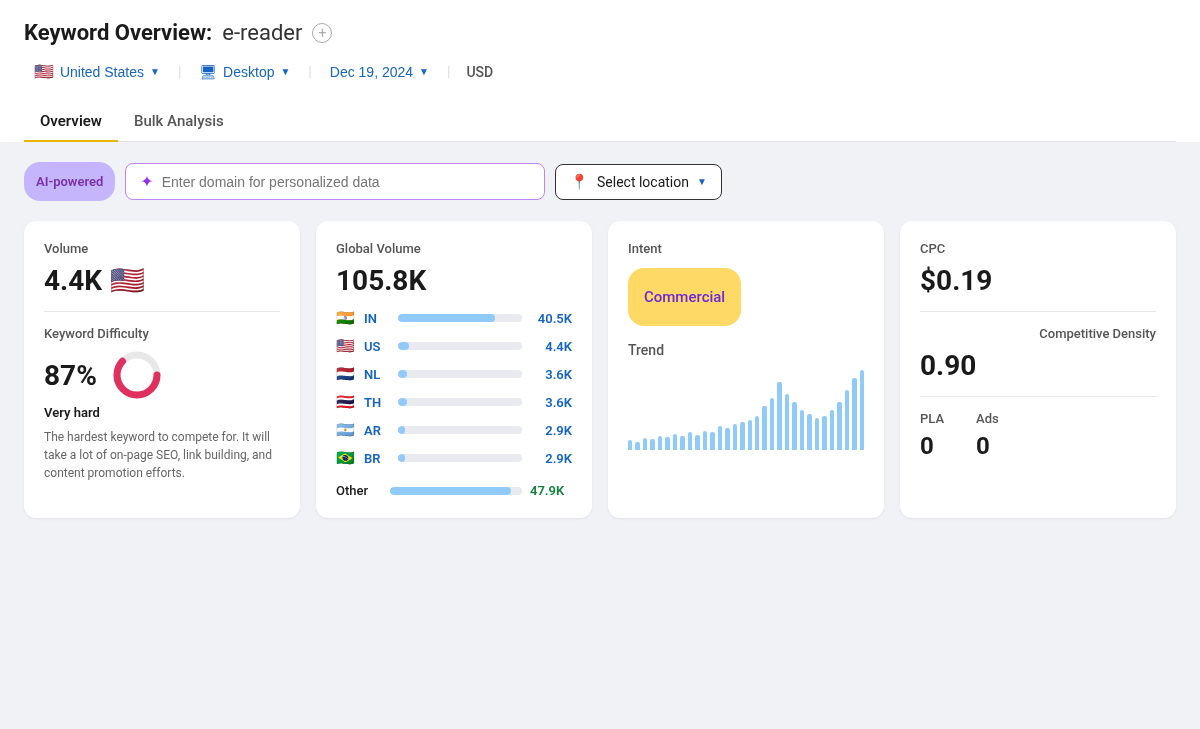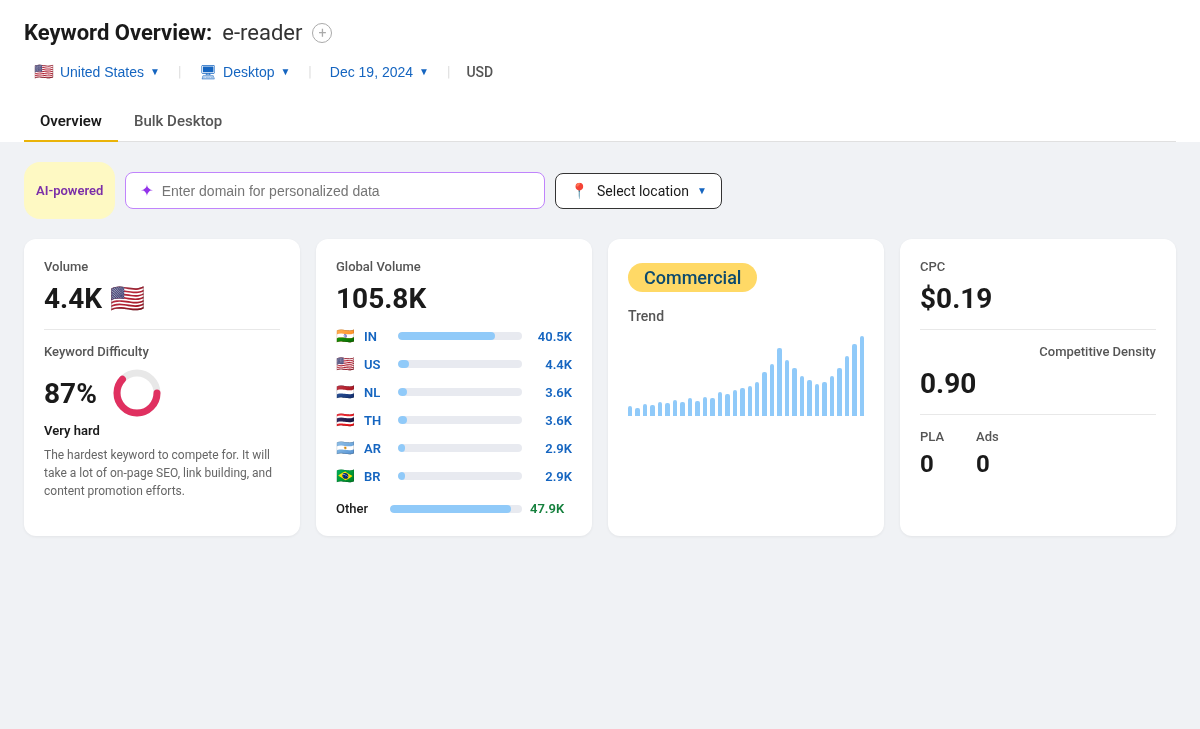--- a/index.html
+++ b/index.html
@@ -100,23 +100,23 @@
     .content-area {
       padding: 20px 0 0;
     }
     .ai-bar {
       display: flex;
       align-items: center;
       gap: 10px;
       margin-bottom: 20px;
     }
     .ai-badge {
-      background: #fef9c3;
+      background: #c4b5fd;
       color: #7b2fa8;
-      padding: 21px 12px;
+      padding: 12px 12px;
       border-radius: 16px;
       font-size: 13px;
       font-weight: 600;
       white-space: nowrap;
     }
     .domain-input-wrapper {
       display: flex;
       align-items: center;
       gap: 8px;
       border: 1.5px solid #c084fc;
@@ -252,24 +252,24 @@
     .other-val {
       font-size: 13px;
       font-weight: 600;
       color: #15803d;
       min-width: 42px;
     }
     
     .commercial-badge {
       display: inline-block;
       background: #ffd966;
-      color: #0c4a6e;
-      padding: 4px 16px;
+      color: #6d28d9;
+      padding: 20px 16px;
       border-radius: 16px;
-      font-size: 18px;
+      font-size: 15px;
       font-weight: 500;
       margin-top: 4px;
     }
     .trend-label {
       font-size: 14px;
       color: #555;
       font-weight: 500;
       margin-top: 16px;
       margin-bottom: 12px;
     }
@@ -347,21 +347,21 @@
       <span class="separator">|</span>
       <button class="control-btn">
         <span>Dec 19, 2024</span>
         <span class="chevron">▼</span>
       </button>
       <span class="separator">|</span>
       <span class="currency-label">USD</span>
     </div>
     <div class="tabs-row">
       <div class="tab active">Overview</div>
-      <div class="tab">Bulk Desktop</div>
+      <div class="tab">Bulk Analysis</div>
     </div>
   </div>
 
   <div class="content-area">
     <div class="ai-bar">
       <span class="ai-badge">AI-powered</span>
       <div class="domain-input-wrapper">
         <span class="sparkle-icon">✦</span>
         <input class="domain-input" type="text" placeholder="Enter domain for personalized data" style="">
       </div>
@@ -452,20 +452,21 @@
         <div class="other-row">
           <span class="other-label">Other</span>
           <div class="bar-track">
             <div class="bar-fill" style="width:92%"></div>
           </div>
           <span class="other-val">47.9K</span>
         </div>
       </div>
 
       <div class="card">
+        <div class="card-label">Intent</div>
         <div class="commercial-badge">Commercial</div>
         <div class="trend-label">Trend</div>
         <div class="trend-chart" id="trend-chart-container">
             <div class="trend-bar" style="height: 12%;"></div>
             <div class="trend-bar" style="height: 10%;"></div>
             <div class="trend-bar" style="height: 15%;"></div>
             <div class="trend-bar" style="height: 14%;"></div>
             <div class="trend-bar" style="height: 18%;"></div>
             <div class="trend-bar" style="height: 16%;"></div>
             <div class="trend-bar" style="height: 20%;"></div>

